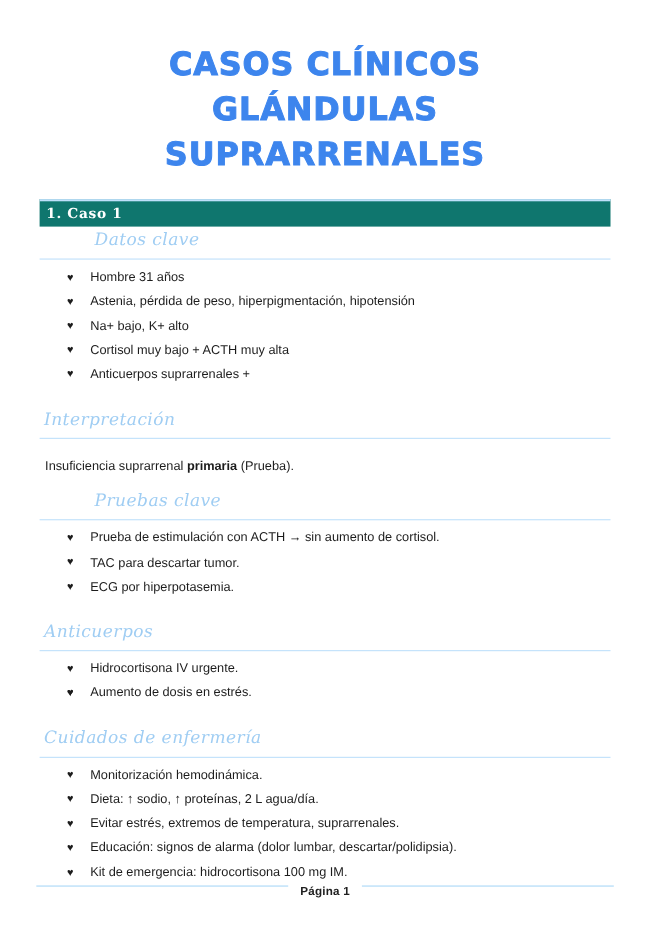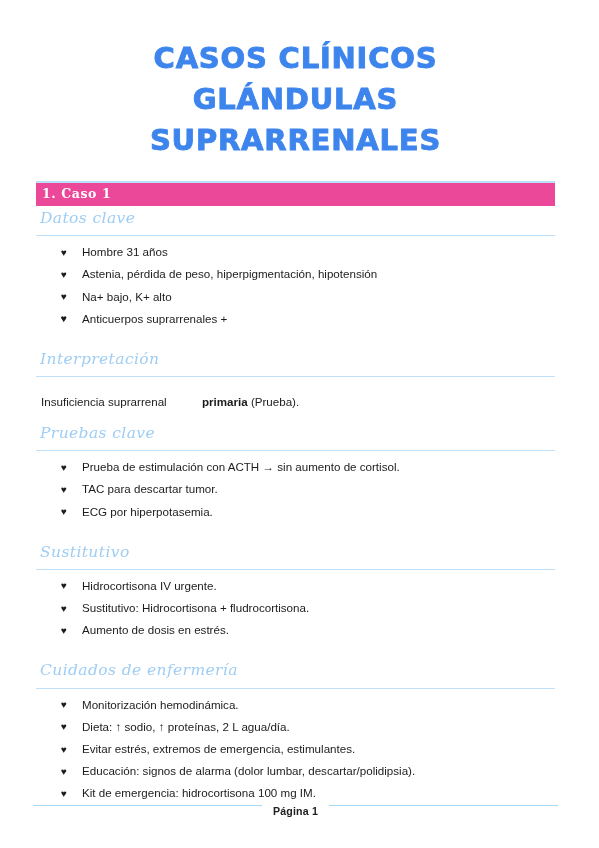--- a/index.html
+++ b/index.html
@@ -43,21 +43,21 @@
   
   .content {
     position: relative;
     margin: 0 auto;
     width: 519px;
     padding-top: 19px;
   }
 
   
   .section-bar {
-    background: #ec4899;
+    background: #0f766e;
     border-top: 2px solid #bfe0fb;
     color: #ffffff;
     font-family: "DejaVu Serif", "Liberation Serif", serif;
     font-weight: 700;
     font-size: 12.5px;
     line-height: 1;
     padding: 5px 0 6px 6px;
     letter-spacing: 0.6px;
   }
 
@@ -65,21 +65,21 @@
   .sub-head {
     color: #9fcdf3;
     font-family: "DejaVu Serif", "Liberation Serif", serif;
     font-style: italic;
     font-weight: 400;
     font-size: 15.5px;
     line-height: 1.05;
     letter-spacing: 0.4px;
     padding: 7px 0 3px 4px;
   }
-  .sub-head.tight { padding-top: 4px; }
+  .sub-head.tight { padding-top: 4px; margin-left: 46px; }
   .sub-head.spaced { padding-top: 17px; }
 
   .rule {
     height: 0;
     border-top: 1.6px solid #bfe0fb;
     margin: 6px 0 0 0;
   }
 
   
   ul.bullets {
@@ -103,21 +103,21 @@
     font-size: 10px;
     line-height: 1.3;
   }
 
   .para {
     font-size: 11.6px;
     line-height: 1.25;
     padding: 6px 0 0 5px;
     color: #1c1c1c;
   }
-  .para b { font-weight: 700; margin-left: 32px; }
+  .para b { font-weight: 700; }
   .block-gap-lg { height: 22px; }
 
   
   .footer {
     position: absolute;
     left: 0;
     right: 0;
     bottom: 31px;
     display: flex;
     align-items: center;
@@ -152,50 +152,50 @@
   <div class="content">
 
     <div class="section-bar">1. Caso 1</div>
 
     <div class="sub-head tight">Datos clave</div>
     <div class="rule"></div>
     <ul class="bullets">
       <li><span class="bullet">♥</span><span>Hombre 31 años</span></li>
       <li><span class="bullet">♥</span><span>Astenia, pérdida de peso, hiperpigmentación, hipotensión</span></li>
       <li><span class="bullet">♥</span><span>Na+ bajo, K+ alto</span></li>
-      <li><span class="bullet">♥</span></li>
+      <li><span class="bullet">♥</span><span>Cortisol muy bajo + ACTH muy alta</span></li>
       <li><span class="bullet">♥</span><span>Anticuerpos suprarrenales +</span></li>
     </ul>
 
     <div class="sub-head spaced">Interpretación</div>
     <div class="rule"></div>
     <p class="para"><span>Insuficiencia suprarrenal </span><b>primaria</b><span> (Prueba).</span></p>
 
     <div class="sub-head tight">Pruebas clave</div>
     <div class="rule"></div>
     <ul class="bullets">
       <li><span class="bullet">♥</span><span>Prueba de estimulación con ACTH → sin aumento de cortisol.</span></li>
       <li><span class="bullet">♥</span><span>TAC para descartar tumor.</span></li>
       <li><span class="bullet">♥</span><span>ECG por hiperpotasemia.</span></li>
     </ul>
 
-    <div class="sub-head spaced">Sustitutivo</div>
+    <div class="sub-head spaced">Anticuerpos</div>
     <div class="rule"></div>
     <ul class="bullets">
       <li><span class="bullet">♥</span><span>Hidrocortisona IV urgente.</span></li>
-      <li><span class="bullet">♥</span><span>Sustitutivo: Hidrocortisona + fludrocortisona.</span></li>
+      <li><span class="bullet">♥</span></li>
       <li><span class="bullet">♥</span><span>Aumento de dosis en estrés.</span></li>
     </ul>
 
     <div class="sub-head spaced">Cuidados de enfermería</div>
     <div class="rule"></div>
     <ul class="bullets">
       <li><span class="bullet">♥</span><span>Monitorización hemodinámica.</span></li>
       <li><span class="bullet">♥</span><span>Dieta: ↑ sodio, ↑ proteínas, 2 L agua/día.</span></li>
-      <li><span class="bullet">♥</span><span>Evitar estrés, extremos de emergencia, estimulantes.</span></li>
+      <li><span class="bullet">♥</span><span>Evitar estrés, extremos de temperatura, suprarrenales.</span></li>
       <li><span class="bullet">♥</span><span>Educación: signos de alarma (dolor lumbar, descartar/polidipsia).</span></li>
       <li><span class="bullet">♥</span><span>Kit de emergencia: hidrocortisona 100 mg IM.</span></li>
     </ul>
 
     <div class="block-gap-lg"></div>
 
   </div>
 
   <div class="footer">
     <div class="f-rule"></div>

